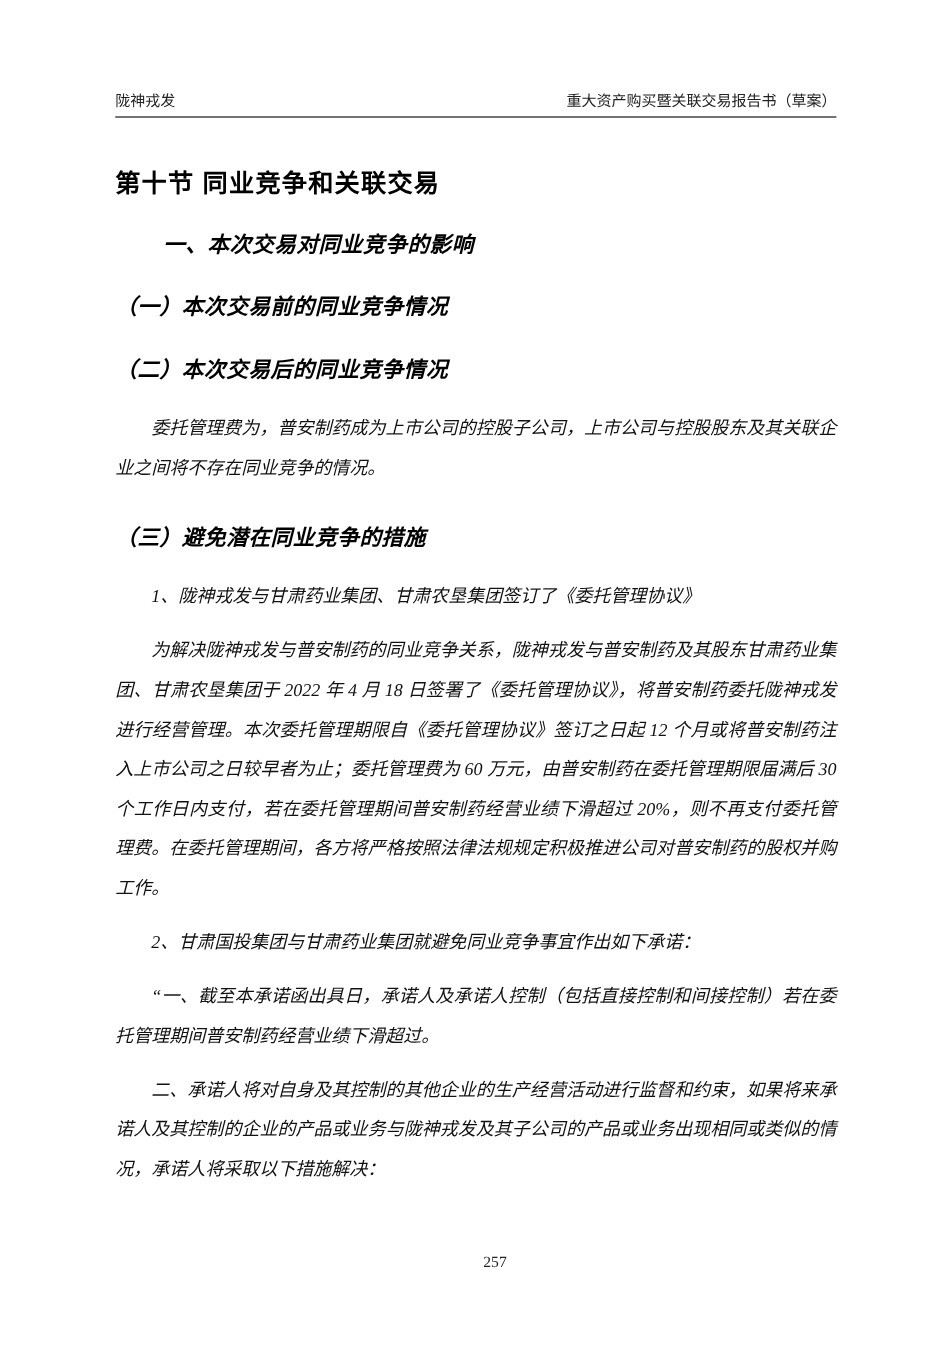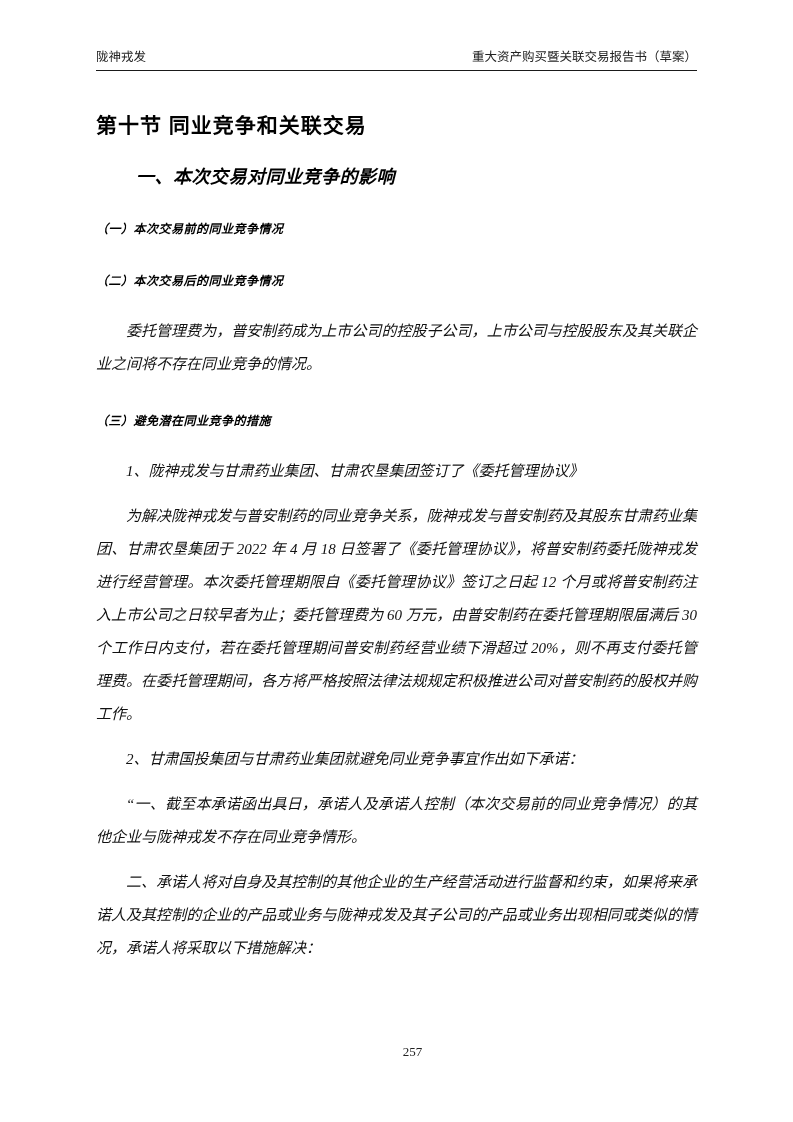--- a/index.html
+++ b/index.html
@@ -6,21 +6,21 @@
     margin: 0;
     padding: 0;
     background: #ffffff;
   }
   .page {
     position: relative;
     width: 793px;
     height: 1122px;
     background: #ffffff;
     box-sizing: border-box;
-    padding: 46px 96px 0 96px;
+    padding: 73px 96px 0 96px;
     overflow: hidden;
     font-family: "Liberation Serif", "DejaVu Serif", serif;
     color: #1a1a1a;
   }
   .doc-header {
     display: flex;
     justify-content: space-between;
     align-items: flex-end;
     font-size: 12.5px;
     color: #222;
@@ -51,21 +51,21 @@
     font-size: 18px;
     line-height: 24px;
     margin: 26px 0 24px 0;
     padding-left: 40px;
     color: #000;
     letter-spacing: 0.5px;
   }
   .blk-heading2 {
     font-family: "Liberation Sans", "DejaVu Sans", sans-serif;
     font-weight: bold;
-    font-size: 12px;
+    font-size: 18px;
     line-height: 24px;
     margin: 28px 0 22px 0;
     color: #000;
     letter-spacing: 0.5px;
   }
   .blk-para {
     margin: 0 0 12px 0;
     text-align: justify;
     text-indent: 2em;
     color: #111;
@@ -95,19 +95,19 @@
   <div class="doc-body">
 
   <h2 class="blk-heading1">一、本次交易对同业竞争的影响</h2>
       <h2 class="blk-heading2">（一）本次交易前的同业竞争情况</h2>
       <h2 class="blk-heading2">（二）本次交易后的同业竞争情况</h2>
       <p class="blk-para">委托管理费为，普安制药成为上市公司的控股子公司，上市公司与控股股东及其关联企业之间将不存在同业竞争的情况。</p>
       <h2 class="blk-heading2">（三）避免潜在同业竞争的措施</h2>
       <p class="blk-para">1、陇神戎发与甘肃药业集团、甘肃农垦集团签订了《委托管理协议》</p>
       <p class="blk-para">为解决陇神戎发与普安制药的同业竞争关系，陇神戎发与普安制药及其股东甘肃药业集团、甘肃农垦集团于 2022 年 4 月 18 日签署了《委托管理协议》，将普安制药委托陇神戎发进行经营管理。本次委托管理期限自《委托管理协议》签订之日起 12 个月或将普安制药注入上市公司之日较早者为止；委托管理费为 60 万元，由普安制药在委托管理期限届满后 30 个工作日内支付，若在委托管理期间普安制药经营业绩下滑超过 20%，则不再支付委托管理费。在委托管理期间，各方将严格按照法律法规规定积极推进公司对普安制药的股权并购工作。</p>
       <p class="blk-para">2、甘肃国投集团与甘肃药业集团就避免同业竞争事宜作出如下承诺：</p>
-      <p class="blk-para">“一、截至本承诺函出具日，承诺人及承诺人控制（本次交易前的同业竞争情况）的其他企业与陇神戎发不存在同业竞争情形。</p>
+      <p class="blk-para">“一、截至本承诺函出具日，承诺人及承诺人控制（包括直接控制和间接控制）若在委托管理期间普安制药经营业绩下滑超过。</p>
       <p class="blk-para">二、承诺人将对自身及其控制的其他企业的生产经营活动进行监督和约束，如果将来承诺人及其控制的企业的产品或业务与陇神戎发及其子公司的产品或业务出现相同或类似的情况，承诺人将采取以下措施解决：</p>
     </div>
 
   <div class="page-number">257</div>
 
 </div>
 
 </body></html>

